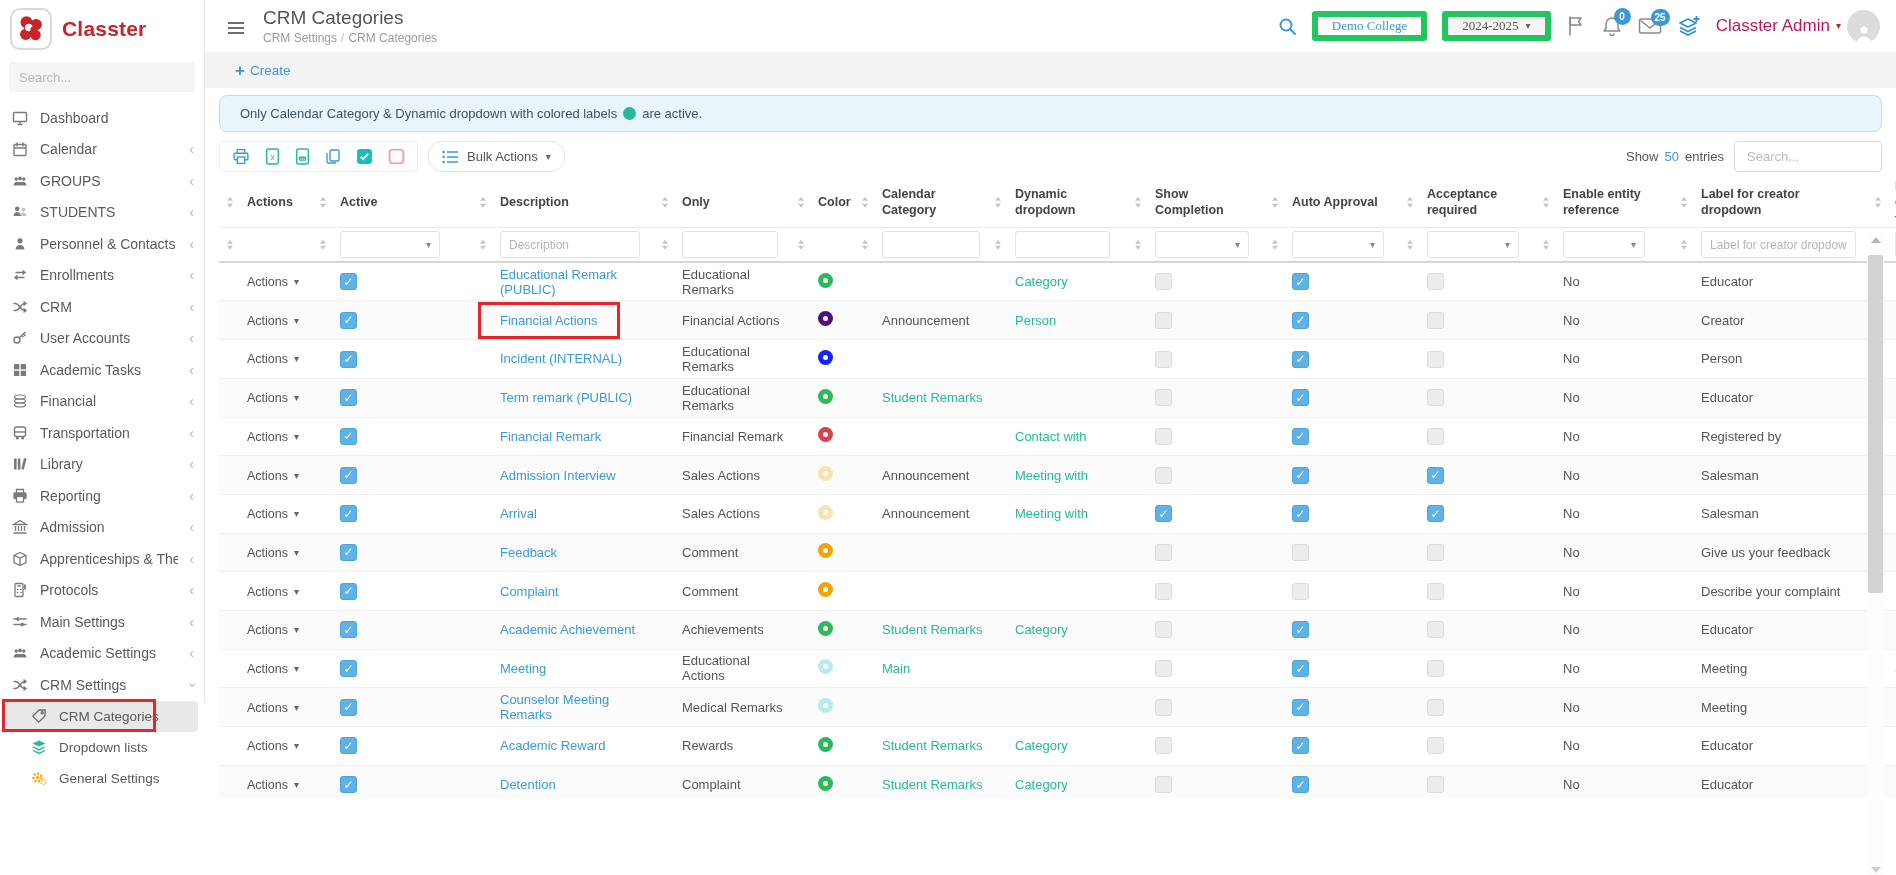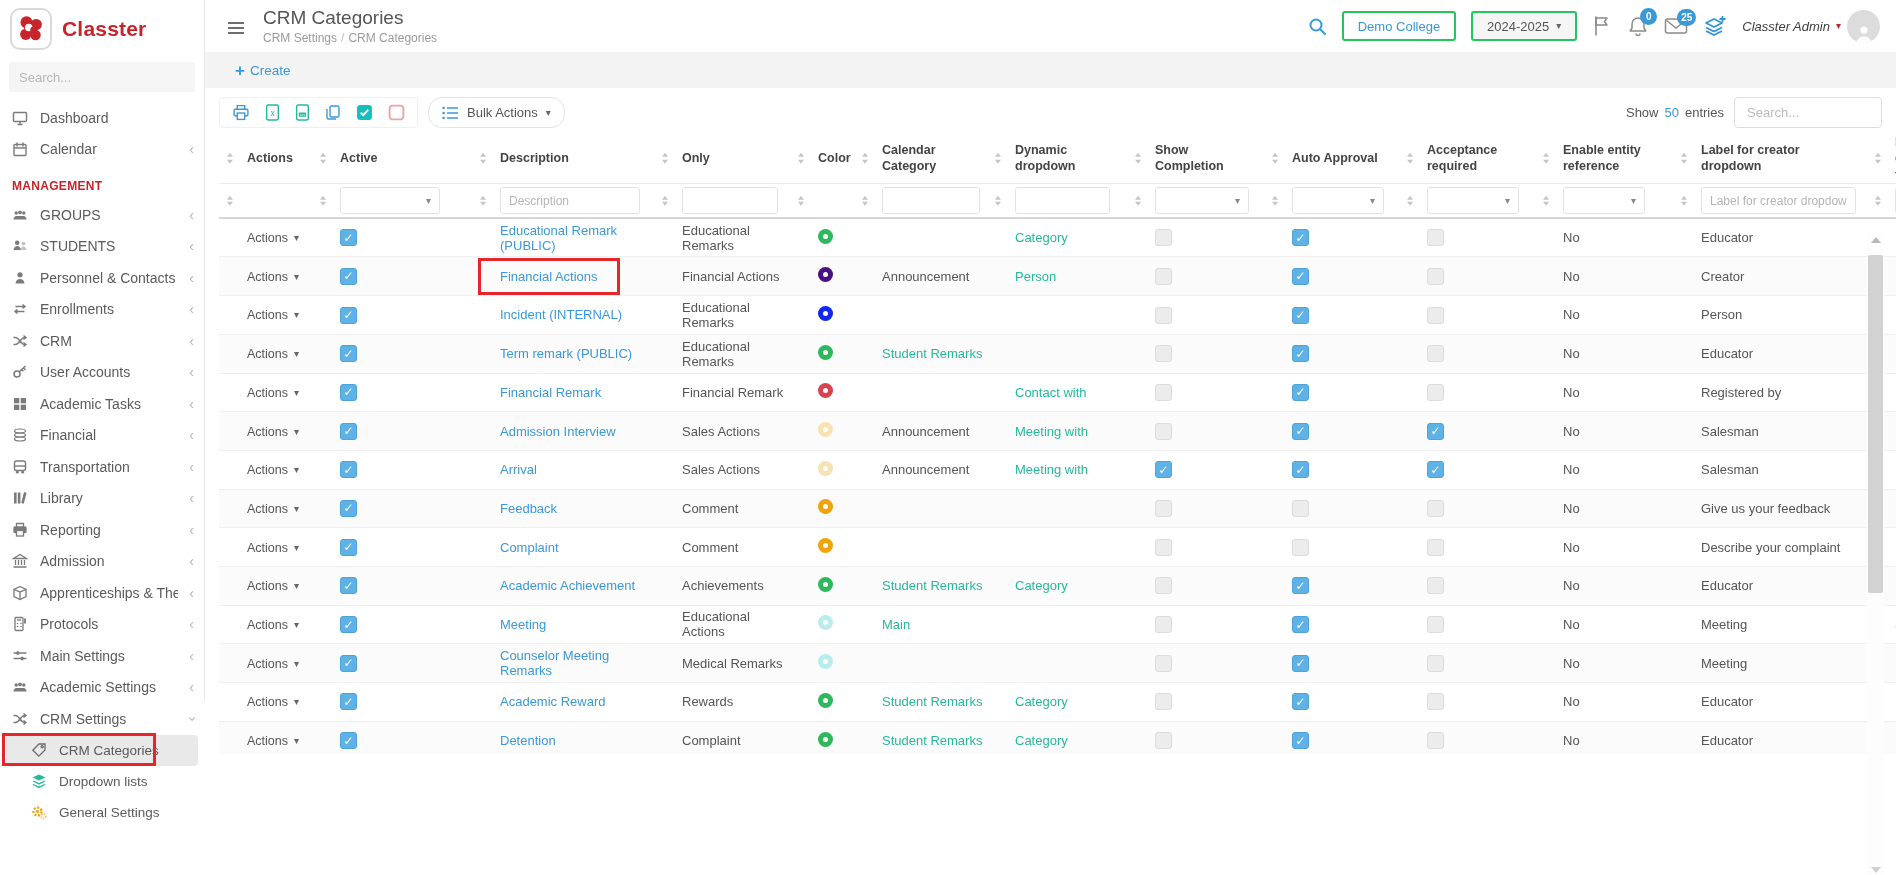--- a/index.html
+++ b/index.html
@@ -33,30 +33,30 @@
   
   .main { margin-left:205px; width:1691px; height:875px; position:relative; background:#fff; }
 
   .topbar { height:52px; display:flex; align-items:center; padding:0 16px 0 22px; background:#fff; }
   .burger { margin-right:18px; margin-top:4px; cursor:pointer; }
   .tb-title-wrap { display:flex; flex-direction:column; justify-content:center; }
   .page-title { font-size:19px; color:#555; font-weight:500; line-height:1.2; }
   .breadcrumb { font-size:12px; color:#9a9a9a; margin-top:1px; }
   .breadcrumb .sep { color:#c0c0c0; margin:0 4px; }
   .tb-right { margin-left:auto; display:flex; align-items:center; gap:15px; }
-  .btn-outline { height:30px; display:flex; align-items:center; padding:0 14px; border:2px solid #22c55e;
-    border-radius:3px; background:#fdfdfd; font-size:13px; color:#3a99d8; cursor:pointer; }
+  .btn-outline { height:30px; display:flex; align-items:center; padding:0 14px; border:6px solid #22c55e;
+    border-radius:3px; background:#fdfdfd; font-size:13px; color:#3a99d8; cursor:pointer;font-family:Liberation Serif, serif; }
   .btn-year { color:#555; background:#f5f5f5; gap:7px; }
   .caret { display:inline-block; font-size:10px; color:#666; line-height:1; }
   .ico-wrap { position:relative; display:flex; align-items:center; cursor:pointer; }
   .badge { position:absolute; top:-7px; right:-8px; min-width:17px; height:17px; padding:0 4px;
     background:#3a99d8; color:#fff; border-radius:9px; font-size:10px; display:flex;
     align-items:center; justify-content:center; font-weight:bold; }
   .user-chip { display:flex; align-items:center; gap:6px; cursor:pointer; }
-  .user-name { font-size:13px; color:#404040;font-style:italic; }
+  .user-name { font-size:17px; color:#be185d; }
   .caret-red { color:#c7242c; font-size:10px; }
   .avatar { width:33px; height:33px; border-radius:50%; background:#dcdcdc; overflow:hidden;
     display:flex; align-items:flex-end; justify-content:center; }
 
   .create-bar { height:36px; background:#f3f3f3; display:flex; align-items:center; padding-left:30px; }
   .create-link { display:flex; align-items:center; gap:5px; color:#3a99d8; font-size:13.5px; cursor:pointer; }
   .create-plus { font-size:17px; font-weight:bold; line-height:1; }
 
   .alert { margin:7px 14px 0 14px; height:37px; background:#e9f4fb; border:1px solid #bcdff2;
     border-radius:8px; display:flex; align-items:center; padding:0 20px; font-size:13px; color:#3b5468; }
@@ -163,21 +163,20 @@
     <span class="sic">
         <svg width="16" height="16" viewBox="0 0 16 16" fill="none" stroke="#7b7b7b" stroke-width="1.4">
           <rect x="2" y="3.5" width="12" height="11" rx="1"></rect>
           <path d="M5 1.5v4M11 1.5v4M2 7h12"></path>
         </svg>
       </span>
     <span class="slabel">Calendar</span>
     <span class="chev">‹</span>
   </div>
 
-  <div class="ssection">MANAGEMENT</div>
 
   <div class="sitem">
     <span class="sic">
         <svg width="16" height="16" viewBox="0 0 16 16" fill="#7b7b7b">
           <circle cx="4.2" cy="6" r="1.7"></circle>
           <circle cx="8" cy="5.4" r="1.9"></circle>
           <circle cx="11.8" cy="6" r="1.7"></circle>
           <path d="M1.5 12.5c0-2 1.4-3.4 2.9-3.4h7.2c1.5 0 2.9 1.4 2.9 3.4z"></path>
         </svg>
       </span>
@@ -463,20 +462,25 @@
     </div>
   </div>
 
   <div class="create-bar">
     <span class="create-link">
       <span class="create-plus">+</span>
       <span>Create</span>
     </span>
   </div>
 
+  <div class="alert">
+    <span>Only Calendar Category &amp; Dynamic dropdown with colored labels</span>
+    <span class="dot"></span>
+    <span>are active.</span>
+  </div>
 
   <div class="toolbar">
     <div class="icon-group">
       <span>
           <svg width="18" height="17" viewBox="0 0 16 16" fill="none" stroke="#3a99d8" stroke-width="1.3">
             <path d="M4.5 5V1.5h7V5"></path>
             <rect x="1.5" y="5" width="13" height="6" rx="1"></rect>
             <rect x="4.5" y="8.5" width="7" height="6" fill="#fff"></rect>
           </svg>
         </span>

